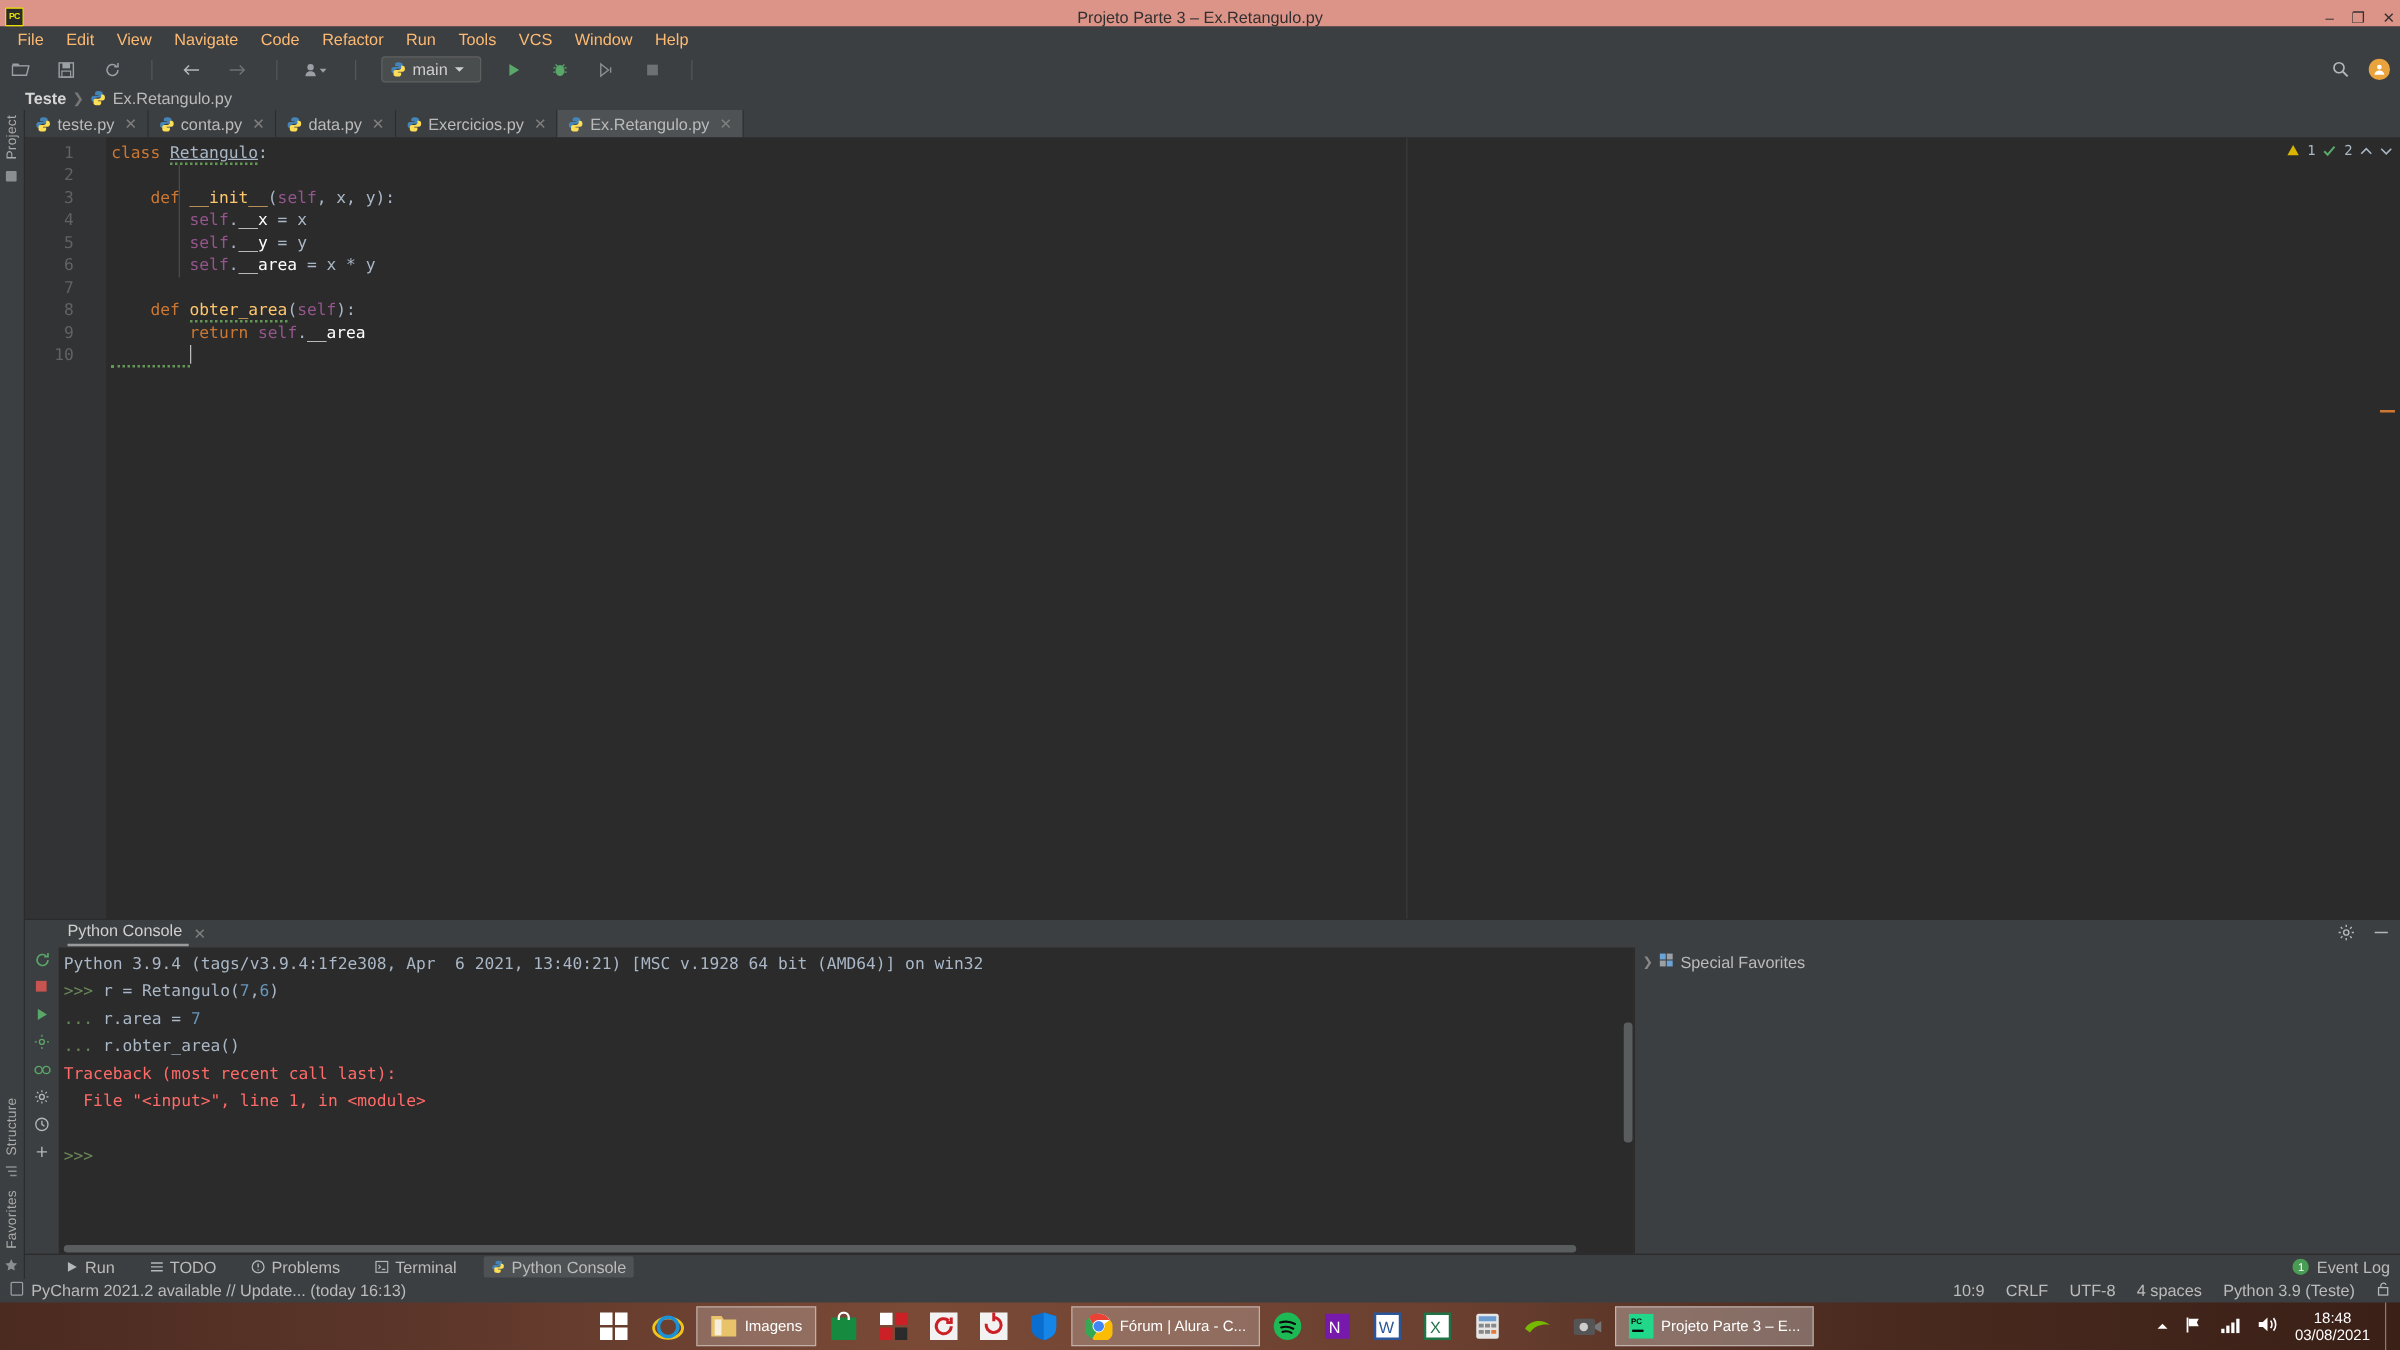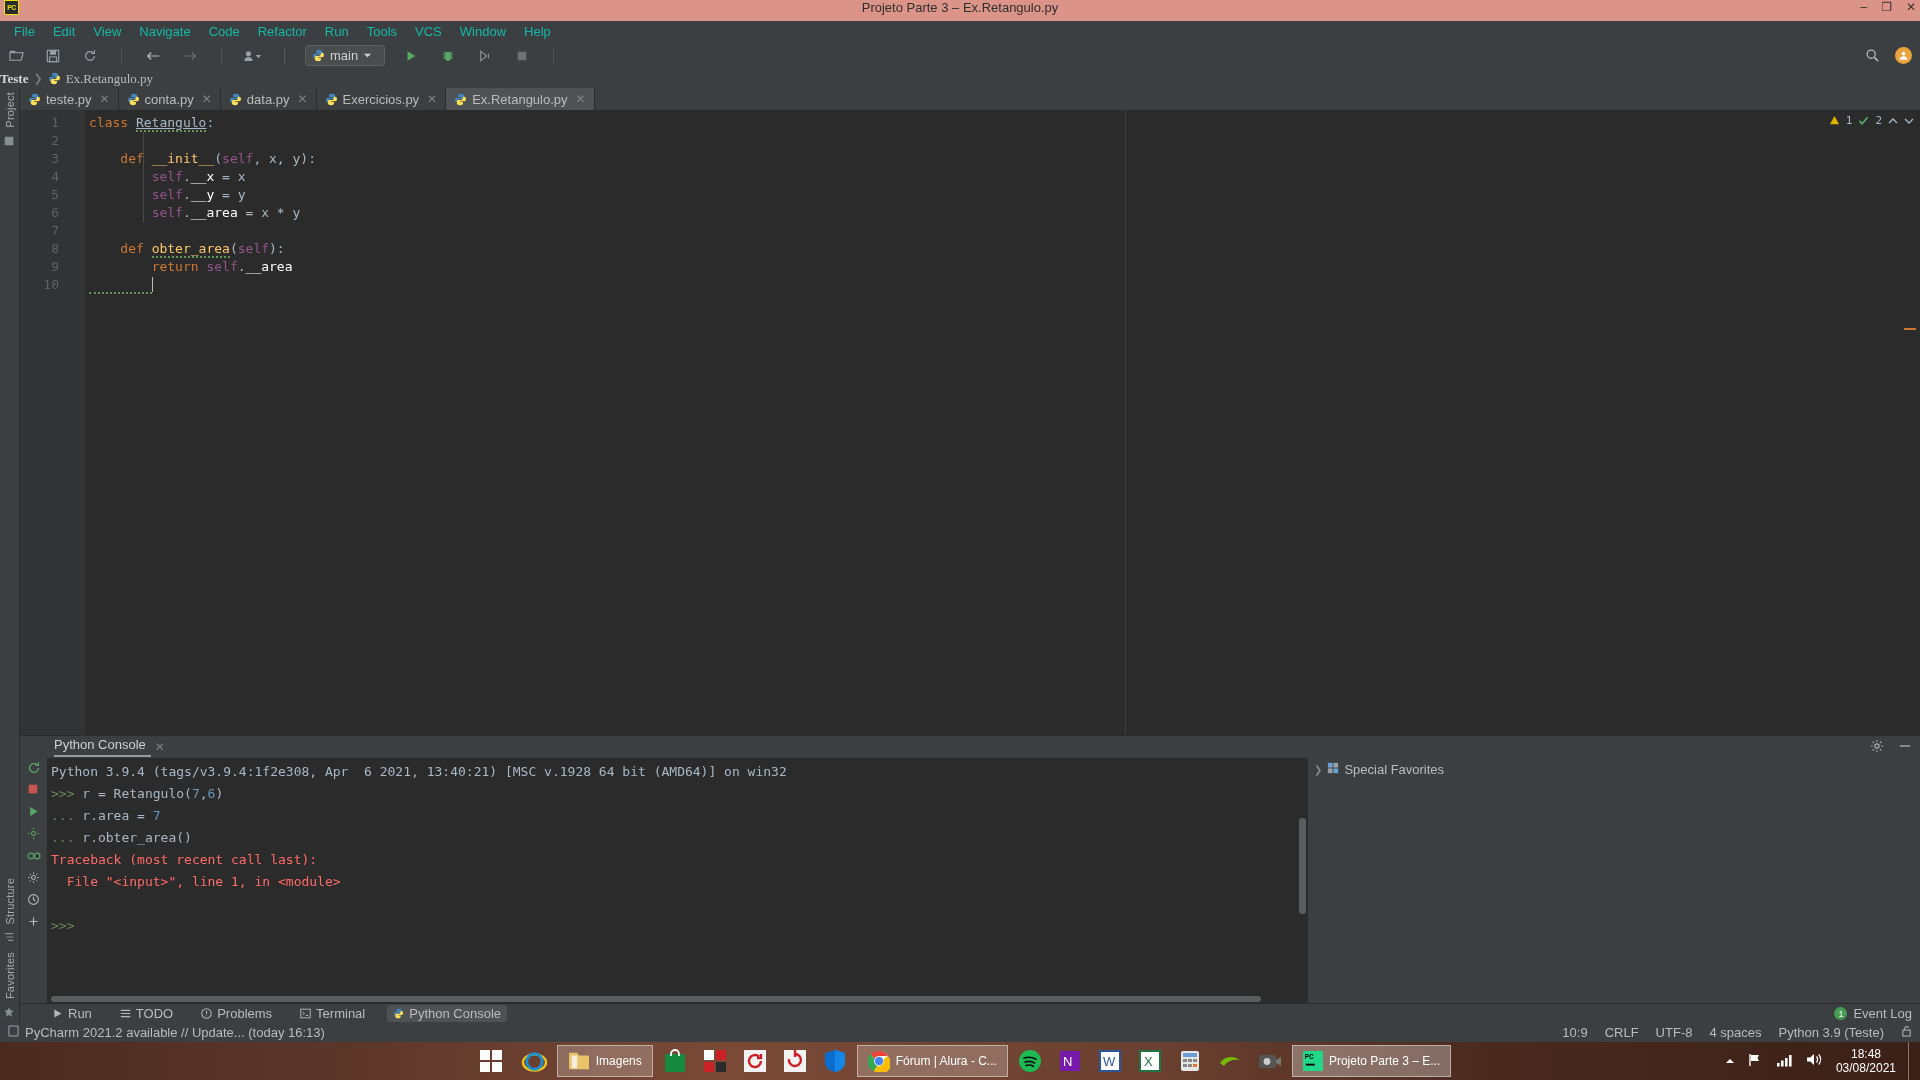--- a/index.html
+++ b/index.html
@@ -8,21 +8,21 @@
     font-family:"Liberation Sans", sans-serif;
     background:#3c3f41;
     color:#bbbbbb;
     font-size:13px;
     -webkit-font-smoothing:antialiased;
   }
   .app { width:1920px; height:1080px; position:relative; display:flex; flex-direction:column; }
 
   
   .titlebar {
-    height:21px; background:#dd9488; display:flex; align-items:flex-start;
+    height:21px; background:#dd9488; display:flex; align-items:flex-end;
     position:relative; flex:0 0 21px;
   }
   .tb-logo {
     width:15px; height:15px; margin-left:4px; background:#2b2b2b;
     border:1px solid #e8e000; border-radius:1px; color:#e8e000;
     font-size:7px; line-height:7px; font-weight:bold;
     display:flex; align-items:center; justify-content:center; letter-spacing:-0.5px;
   }
   .tb-title {
     position:absolute; left:0; right:0; text-align:center;
@@ -30,42 +30,42 @@
   }
   .tb-btns { position:absolute; right:4px; display:flex; gap:14px; align-items:center; color:#333; font-size:12px; }
   .tb-btns span { cursor:default; }
   .tb-close { color:#333; }
 
   
   .menubar {
     height:21px; background:#3c3f41; display:flex; align-items:center;
     padding-left:6px; gap:2px; flex:0 0 21px;
   }
-  .menubar .mi { padding:16px 8px; font-size:13px; color:#14b8a6; }
+  .menubar .mi { padding:16px 8px; font-size:13px; color:#fdba74; }
 
   
   .toolbar {
     height:27px; background:#3c3f41; display:flex; align-items:center;
     padding-left:5px; gap:15px; flex:0 0 27px; position:relative;
   }
   .tbi { width:22px; height:22px; display:flex; align-items:center; justify-content:center; }
   .sep { width:1px; height:16px; background:#555; margin:0 5px; }
   .runcfg {
     height:21px; min-width:80px; border:1px solid #5e6060; border-radius:3px;
     background:#4a4d4e; display:flex; align-items:center; gap:5px;
     padding:0 6px; font-size:13px; color:#cfcfcf;
   }
   .tb-right { position:absolute; right:8px; display:flex; align-items:center; gap:12px; }
   .avatar-btn { width:17px; height:17px; border-radius:50%; background:#e8a33d; display:flex;
                 align-items:center; justify-content:center; color:#fff; font-size:10px; }
 
   
   .breadcrumb {
     height:19px; background:#3c3f41; display:flex; align-items:center;
-    padding-left:0; gap:5px; font-size:13px; flex:0 0 19px; color:#bbb;font-family:Liberation Serif, serif;
+    padding-left:20px; gap:5px; font-size:13px; flex:0 0 19px; color:#bbb;
   }
   .bc-sep { color:#777; font-size:11px; }
   .bc-proj { font-weight:bold; color:#d6d6d6; }
 
   
   .body { flex:1 1 auto; display:flex; min-height:0; }
 
   .leftrail {
     width:20px; background:#3c3f41; flex:0 0 20px;
     display:flex; flex-direction:column; align-items:center; position:relative;

